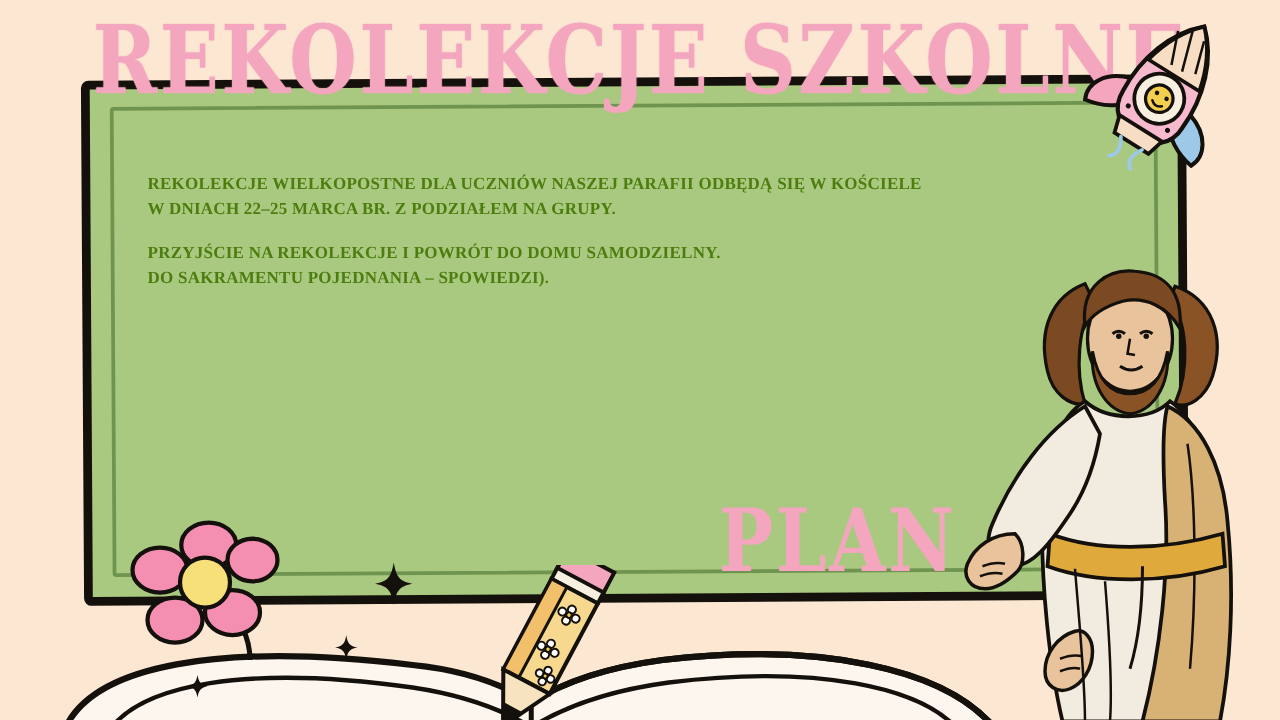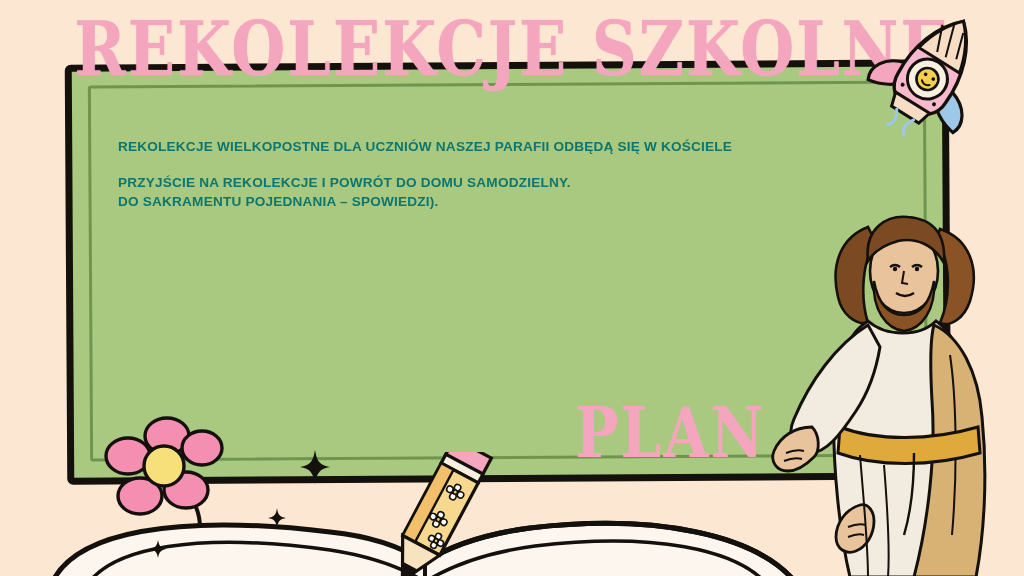--- a/index.html
+++ b/index.html
@@ -66,22 +66,22 @@
     box-sizing: border-box;
   }
 
   
   .text-block {
     position: absolute;
     left: 118px;
     top: 137px;
     width: 640px;
     z-index: 5;
-    color: #0f766e;
-    font-family: Liberation Sans, sans-serif;
+    color: #4d7c0f;
+    font-family: Liberation Serif, serif;
     font-weight: bold;
     font-size: 13.6px;
     line-height: 19.5px;
     text-transform: uppercase;
     letter-spacing: 0.2px;
   }
   .para {
     margin: 0 0 16px 0;
   }
   .para:last-child { margin-bottom: 0; }
@@ -165,20 +165,21 @@
 
   <div class="title">REKOLEKCJE SZKOLNE</div>
 
   <div class="board-outer">
     <div class="board-inner"></div>
   </div>
 
   <div class="text-block">
     <div class="para">
       <div class="line">REKOLEKCJE WIELKOPOSTNE DLA UCZNIÓW NASZEJ PARAFII ODBĘDĄ SIĘ W KOŚCIELE</div>
+      <div class="line">W DNIACH 22–25 MARCA BR. Z PODZIAŁEM NA GRUPY.</div>
     </div>
     <div class="para">
       <div class="line">PRZYJŚCIE NA REKOLEKCJE I POWRÓT DO DOMU SAMODZIELNY.</div>
       <div class="line">DO SAKRAMENTU POJEDNANIA – SPOWIEDZI).</div>
     </div>
   </div>
 
   <div class="plan">PLAN</div>
 
   <svg class="pages" viewBox="0 0 790 120">

